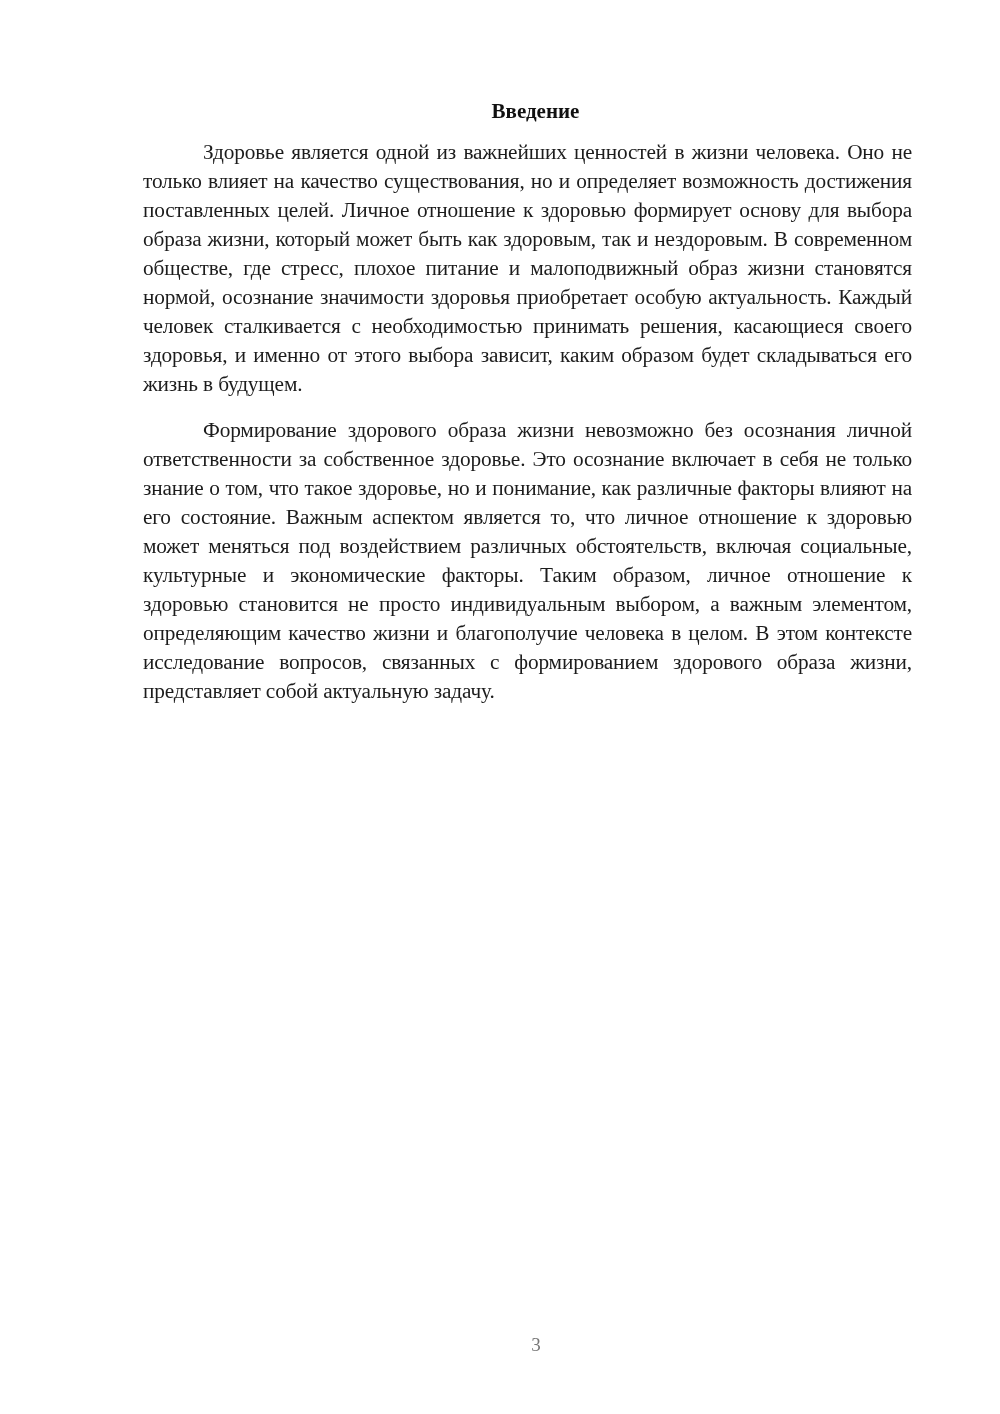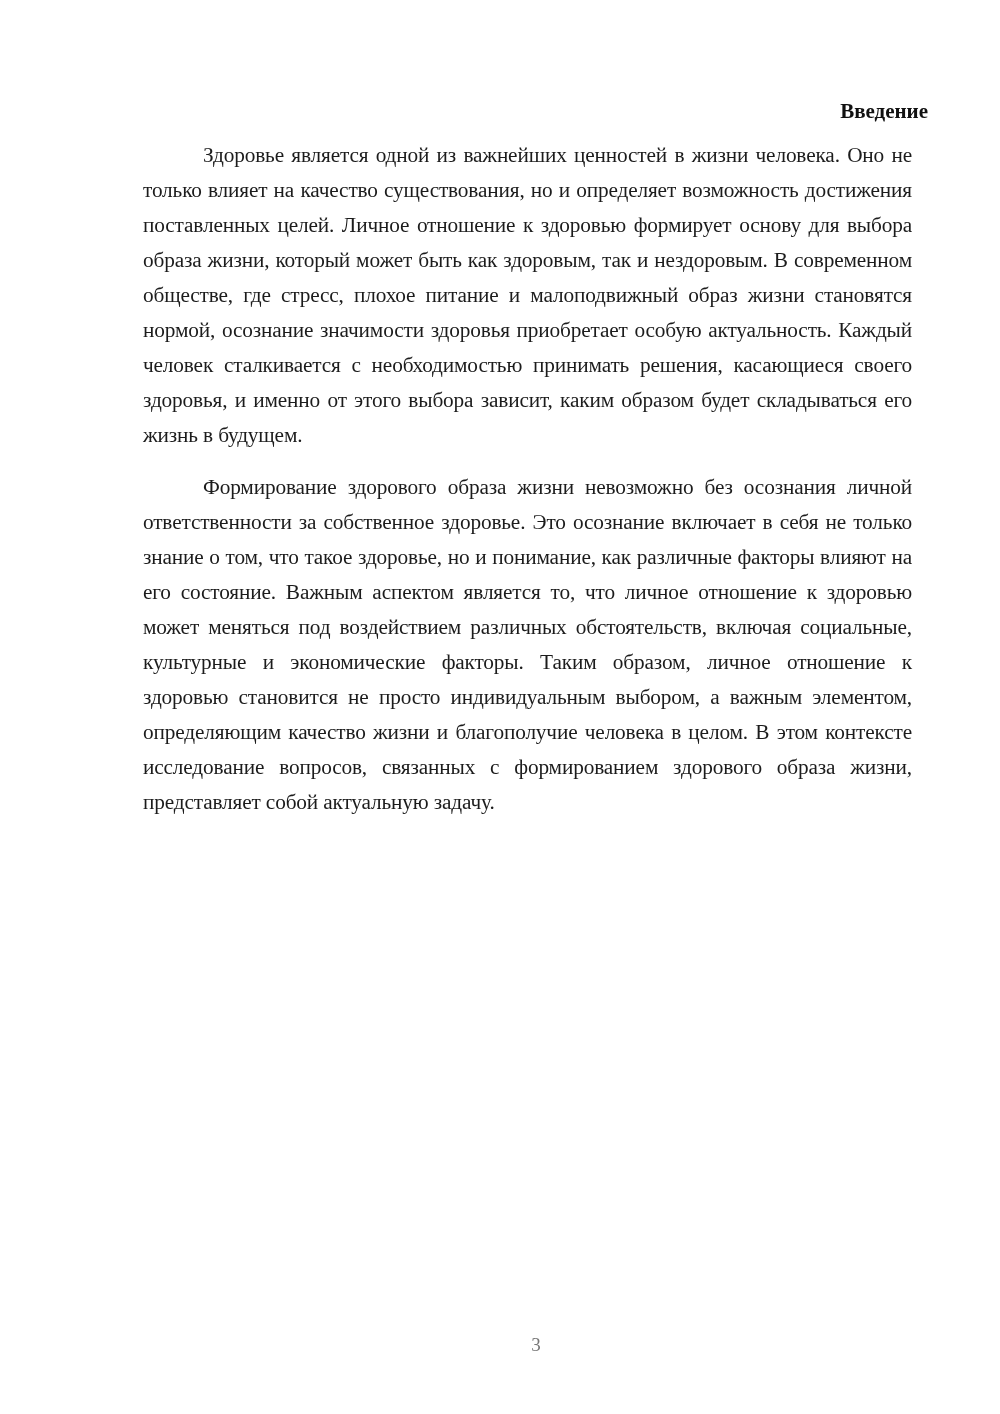--- a/index.html
+++ b/index.html
@@ -22,30 +22,30 @@
       height: 1414px;
       background: #ffffff;
     }
     .content {
       position: absolute;
       left: 143px;
       top: 96px;
       width: 785px;
     }
     .title {
-      text-align: right;
+      text-align: center;
       font-weight: bold;
       font-size: 21px;
       line-height: 30px;
       margin: 0 0 12px 0;
       color: #111;
     }
     .para {
       font-size: 21.3px;
-      line-height: 35px;
+      line-height: 29px;
       text-align: justify;
       text-indent: 60px;
       margin: 0 16px 17px 0;
       color: #1c1c1c;
       letter-spacing: -0.15px;
     }
     .page-number {
       position: absolute;
       left: 0;
       width: 1000px;

